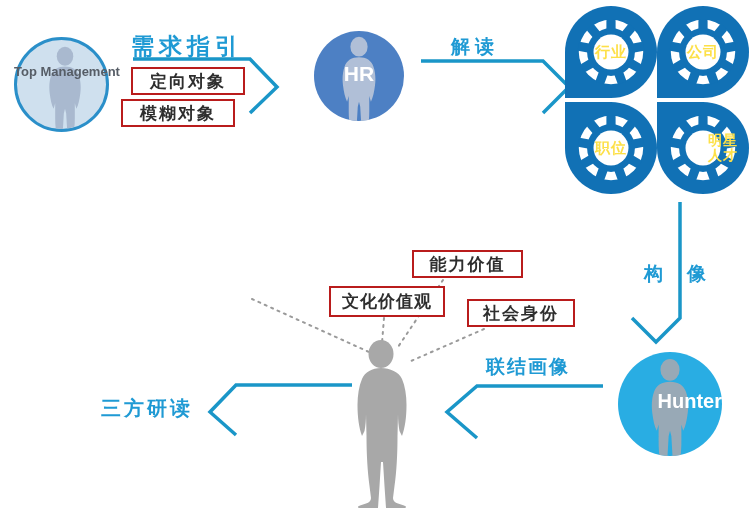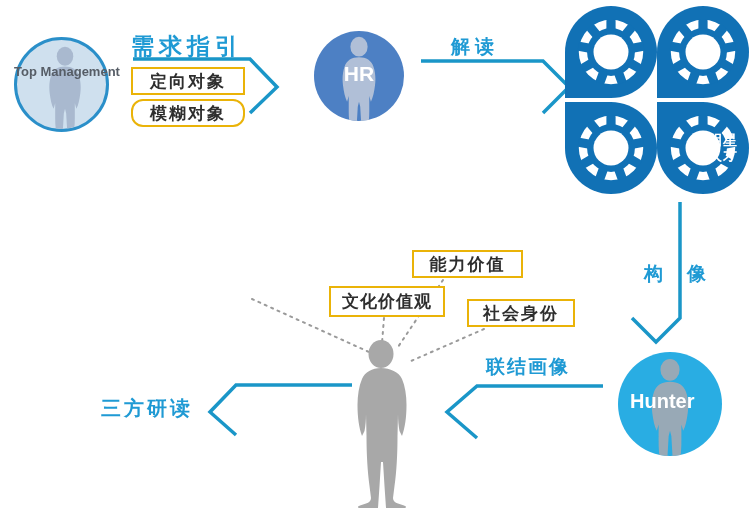--- a/index.html
+++ b/index.html
@@ -15,21 +15,21 @@
   .flowline{fill:none;stroke:#1a96c8;stroke-width:3.5;stroke-linejoin:miter;stroke-linecap:butt;}
   .dotline{fill:none;stroke:#9a9a9a;stroke-width:2;stroke-dasharray:2 5;stroke-linecap:round;}
 
   
   .flowlabel{
     position:absolute;z-index:3;color:#1f9ad4;font-weight:bold;white-space:nowrap;
   }
 
   
   .wbox{
-    position:absolute;z-index:3;background:#ffffff;border:2px solid #eab308;
+    position:absolute;z-index:3;background:#ffffff;border:2px solid #b91c1c;
     display:flex;align-items:center;justify-content:center;
     font-weight:bold;color:#2e2e2e;font-size:17px;letter-spacing:2px;white-space:nowrap;
   }
 
   
   .circle-node{position:absolute;z-index:2;border-radius:50%;overflow:hidden;}
   .node-topmgmt{left:14px;top:37px;width:95px;height:95px;background:#cfe0ee;border:3px solid #2a8fc9;box-sizing:border-box;}
   .node-topmgmt .sil{position:absolute;left:24px;top:6px;fill:#a9b9cf;}
   .tm-label{
     position:absolute;left:-10px;top:24px;width:115px;z-index:3;text-align:left;
@@ -43,21 +43,21 @@
   .hunter-label{position:absolute;left:0;top:38px;width:104px;text-align:center;color:#ffffff;font-weight:bold;font-size:20px;z-index:3;}
 
   
   .gear{position:absolute;z-index:2;width:92px;height:92px;background:#1171b5;}
   .gear-tl-sq{border-radius:0 50% 50% 50%;}
   .gear-bl-sq{border-radius:50% 50% 50% 0;}
   .gear svg{position:absolute;left:0;top:0;width:92px;height:92px;}
   .gear-label{
     position:absolute;left:0;top:0;width:92px;height:92px;z-index:3;
     display:flex;flex-direction:column;align-items:center;justify-content:center;
-    font-weight:bold;color:#ffffff;font-size:15px;line-height:16px;letter-spacing:1px;white-space:nowrap;
+    font-weight:bold;color:#fde047;font-size:15px;line-height:16px;letter-spacing:1px;white-space:nowrap;
   }
   .gear-label span{display:block;margin-left:40px;}
   .g4 .gear-label{font-size:14px;line-height:15px;}
 
   
   .person-main{position:absolute;left:340px;top:340px;z-index:2;}
   .person-main svg{fill:#a8a8a8;}
 </style>
 </head>
 <body>
@@ -88,21 +88,21 @@
 
   <div class="circle-node node-topmgmt">
     <svg class="sil" width="48" height="88" viewBox="0 0 60 112">
         <use href="#sil"></use>
       </svg>
   </div>
   <div class="tm-label abs" style="left:14px;top:61px;z-index:3;">Top Management</div>
 
   <div class="flowlabel" style="left:131px;top:31px;font-size:23px;letter-spacing:5px;">需求指引</div>
   <div class="wbox" style="left:131px;top:67px;width:110px;height:24px;">定向对象</div>
-  <div class="wbox" style="left:131px;top:99px;width:110px;height:24px;border-radius:12px;">模糊对象</div>
+  <div class="wbox" style="left:121px;top:99px;width:110px;height:24px;">模糊对象</div>
 
   <div class="circle-node node-hr">
     <svg class="sil" width="50" height="92" viewBox="0 0 60 112">
         <use href="#sil"></use>
       </svg>
   </div>
   <div class="hr-label abs" style="left:314px;top:62px;width:90px;text-align:center;color:#fff;font-weight:bold;font-size:21px;z-index:3;">HR</div>
 
   <div class="flowlabel" style="left:451px;top:34px;font-size:19px;letter-spacing:5px;">解读</div>
 
@@ -190,21 +190,21 @@
   </div>
 
   <div class="flowlabel" style="left:644px;top:261px;font-size:19px;">构</div>
   <div class="flowlabel" style="left:687px;top:261px;font-size:19px;">像</div>
 
   <div class="circle-node node-hunter">
     <svg class="sil" width="56" height="102" viewBox="0 0 60 112">
         <use href="#sil"></use>
       </svg>
   </div>
-  <div class="hunter-label abs" style="left:618px;top:390px;width:104px;text-align:left;color:#fff;font-weight:bold;font-size:20px;z-index:3;padding-left:12px;">Hunter</div>
+  <div class="hunter-label abs" style="left:618px;top:390px;width:104px;text-align:right;color:#fff;font-weight:bold;font-size:20px;z-index:3;">Hunter</div>
 
   <div class="flowlabel" style="left:486px;top:354px;font-size:19px;letter-spacing:2px;">联结画像</div>
 
   <div class="flowlabel" style="left:101px;top:395px;font-size:20px;letter-spacing:3px;">三方研读</div>
 
   <div class="wbox" style="left:329px;top:286px;width:112px;height:27px;font-size:17px;letter-spacing:1px;">文化价值观</div>
   <div class="wbox" style="left:412px;top:250px;width:107px;height:24px;">能力价值</div>
   <div class="wbox" style="left:467px;top:299px;width:104px;height:24px;">社会身份</div>
 
   <div class="person-main">

